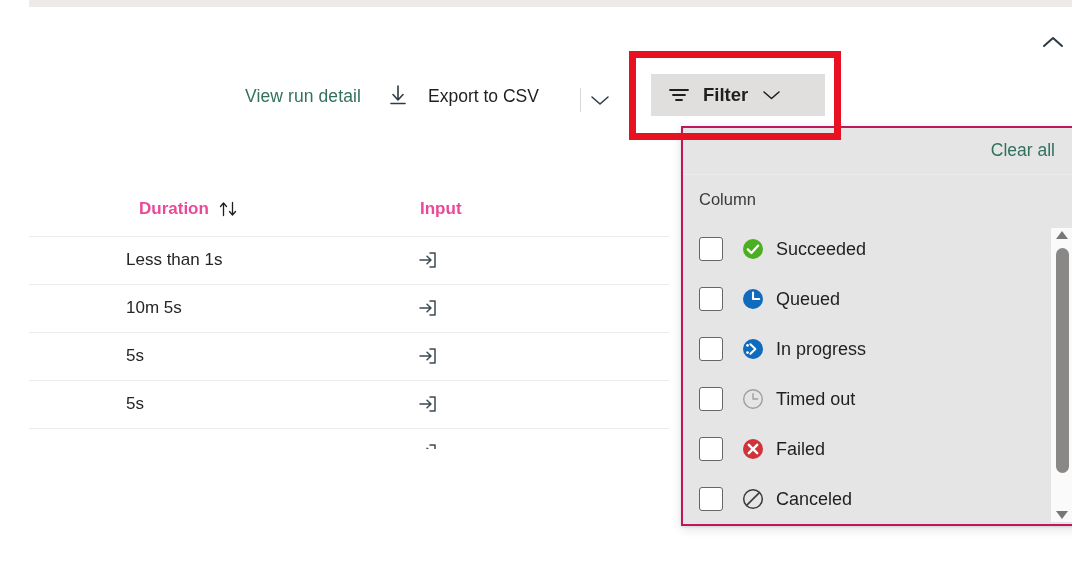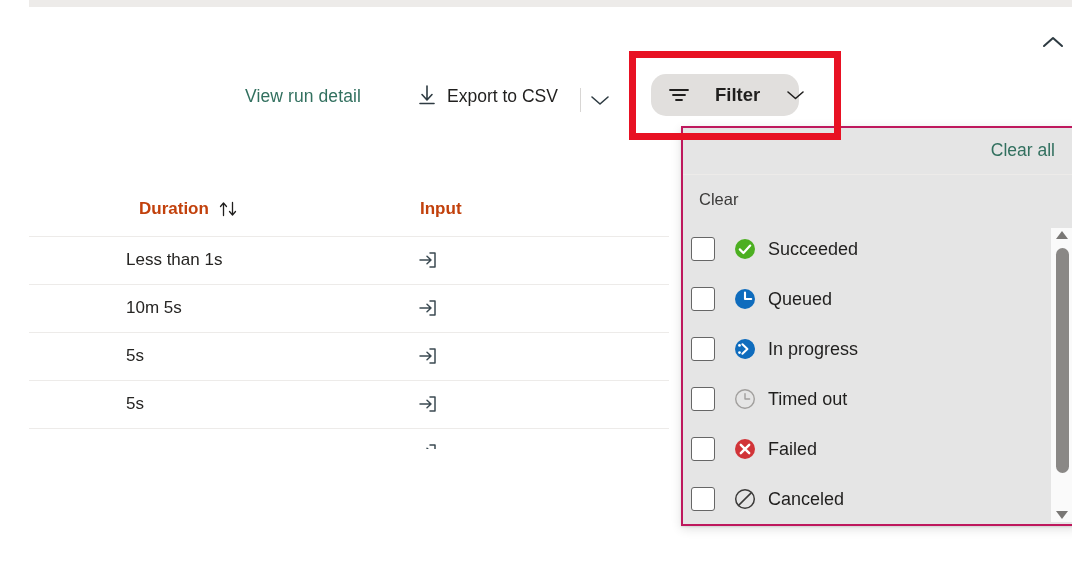--- a/index.html
+++ b/index.html
@@ -40,47 +40,46 @@
   #view-run-detail { left: 216px; top: 16px; }
 
   .cmd-btn {
     position: absolute;
     display: flex; align-items: center;
     color: #201f1e;
     font-size: 17.5px;
     cursor: pointer;
     white-space: nowrap;
   }
-  #export-csv { left: 388px; top: 14px; gap: 10px; }
+  #export-csv { left: 359px; top: 14px; gap: 20px; }
   #export-csv .label { color:#201f1e; }
 
   .vdivider {
     position: absolute; left: 551px; top: 18px;
     width: 1px; height: 24px; background: #d8d6d4;
   }
   .caret-btn {
     position: absolute; left: 558px; top: 18px;
     width: 26px; height: 24px;
     display:flex; align-items:center; justify-content:center;
     cursor: pointer;
   }
 
   
   .filter-button {
     position: absolute; left: 622px; top: 4px;
-    width: 148px; height: 42px;
+    width: 174px; height: 42px;
     background: #e1dfdd;
     display: flex; align-items: center;
-    gap: 24px;
+    gap: 12px;
     padding: 0 16px;
     cursor: pointer;
     font-size: 18.5px;
     font-weight: 600;
     color: #201f1e;
-    border-radius: 15px;
   }
   .filter-button .chev { margin-left: 2px; }
 
   
   .red-highlight {
     position: absolute;
     left: 600px; top: 51px;
     width: 212px; height: 89px;
     border: 7px solid #e81123;
     background: transparent;
@@ -105,21 +104,21 @@
   .column-options .chev { margin-left: auto; }
 
   
   .table-wrap { position: absolute; left: 0; top: 185px; width: 640px; }
   .table-head {
     position: relative; height: 52px;
     border-bottom: 1px solid #edebe9;
   }
   .th {
     position: absolute; top: 14px;
-    font-size: 17px; font-weight: 600; color: #c2410c;
+    font-size: 17px; font-weight: 600; color: #ec4899;
     display: flex; align-items: center; gap: 9px;
   }
   #th-duration { left: 110px; }
   #th-input { left: 391px; }
 
   .trow {
     position: relative; height: 48px;
     border-bottom: 1px solid #edebe9;
     padding-left: 36px;
   }
@@ -155,21 +154,21 @@
   }
   .group-title {
     position: absolute; left: 16px; top: 62px;
     font-size: 16.5px; color: #3b3a39;
   }
 
   .opt-list { position: absolute; left: 0; top: 96px; width: 372px; }
   .opt-row {
     position: relative; height: 50px;
     display: flex; align-items: center;
-    padding-left: 8px;
+    padding-left: 16px;
     cursor: pointer;
   }
   .cb {
     width: 24px; height: 24px;
     border: 1px solid #666; border-radius: 3px;
     background: #fff; flex: 0 0 auto;
   }
   .opt-icon {
     width: 24px; height: 24px; margin-left: 18px; flex: 0 0 auto;
     display: flex; align-items: center; justify-content: center;
@@ -348,21 +347,21 @@
       </div>
     </div>
   </div>
 
   <div class="filter-panel">
 
     <div class="panel-header">
       <div class="clear-all">Clear all</div>
     </div>
 
-    <div class="group-title">Clear</div>
+    <div class="group-title">Column</div>
 
     <div class="opt-list">
 
       <div class="opt-row">
         <span class="cb"></span>
         <span class="opt-icon">
           <svg width="24" height="24" viewBox="0 0 24 24">
             <circle cx="12" cy="12" r="10" fill="#4caf21"></circle>
             <path d="M6.8 12.4 L10.4 16 L17.2 8.6" fill="none" stroke="#fff" stroke-width="2.2" stroke-linecap="round" stroke-linejoin="round"></path>
           </svg>

